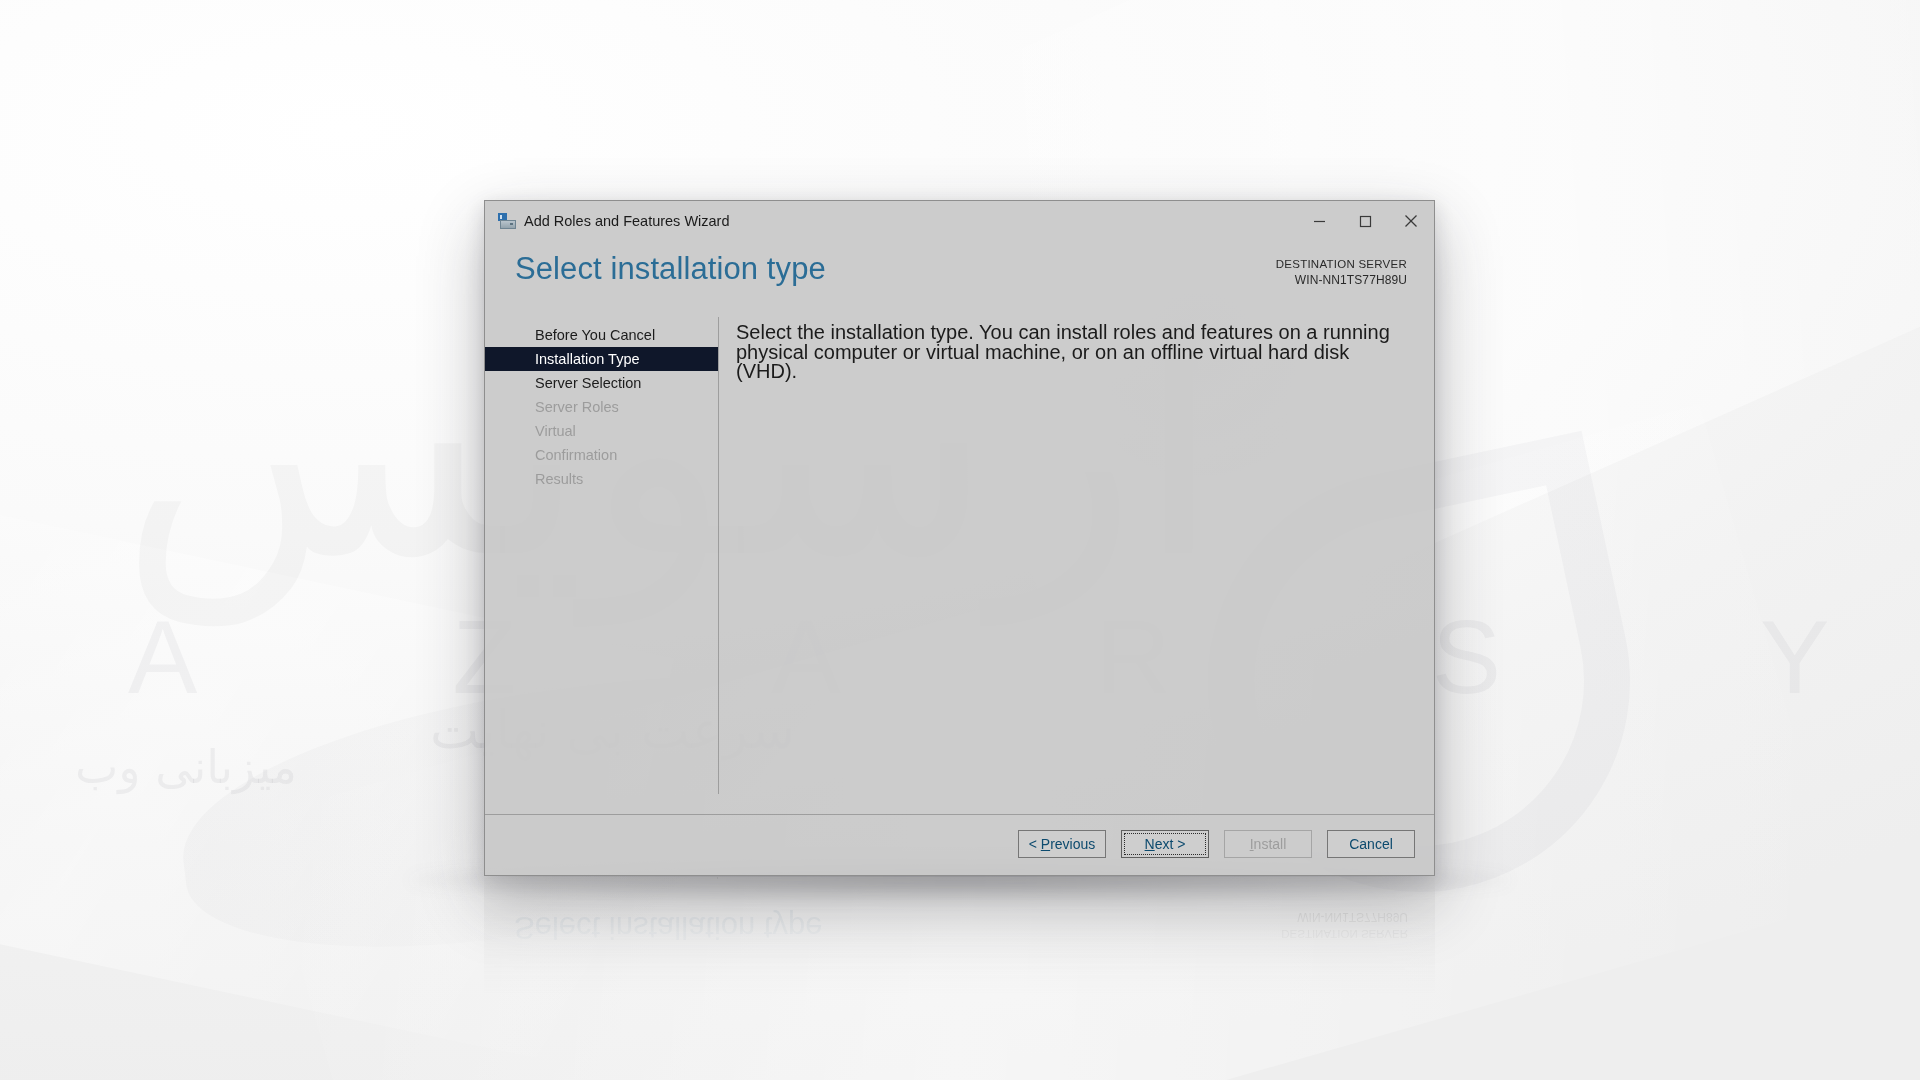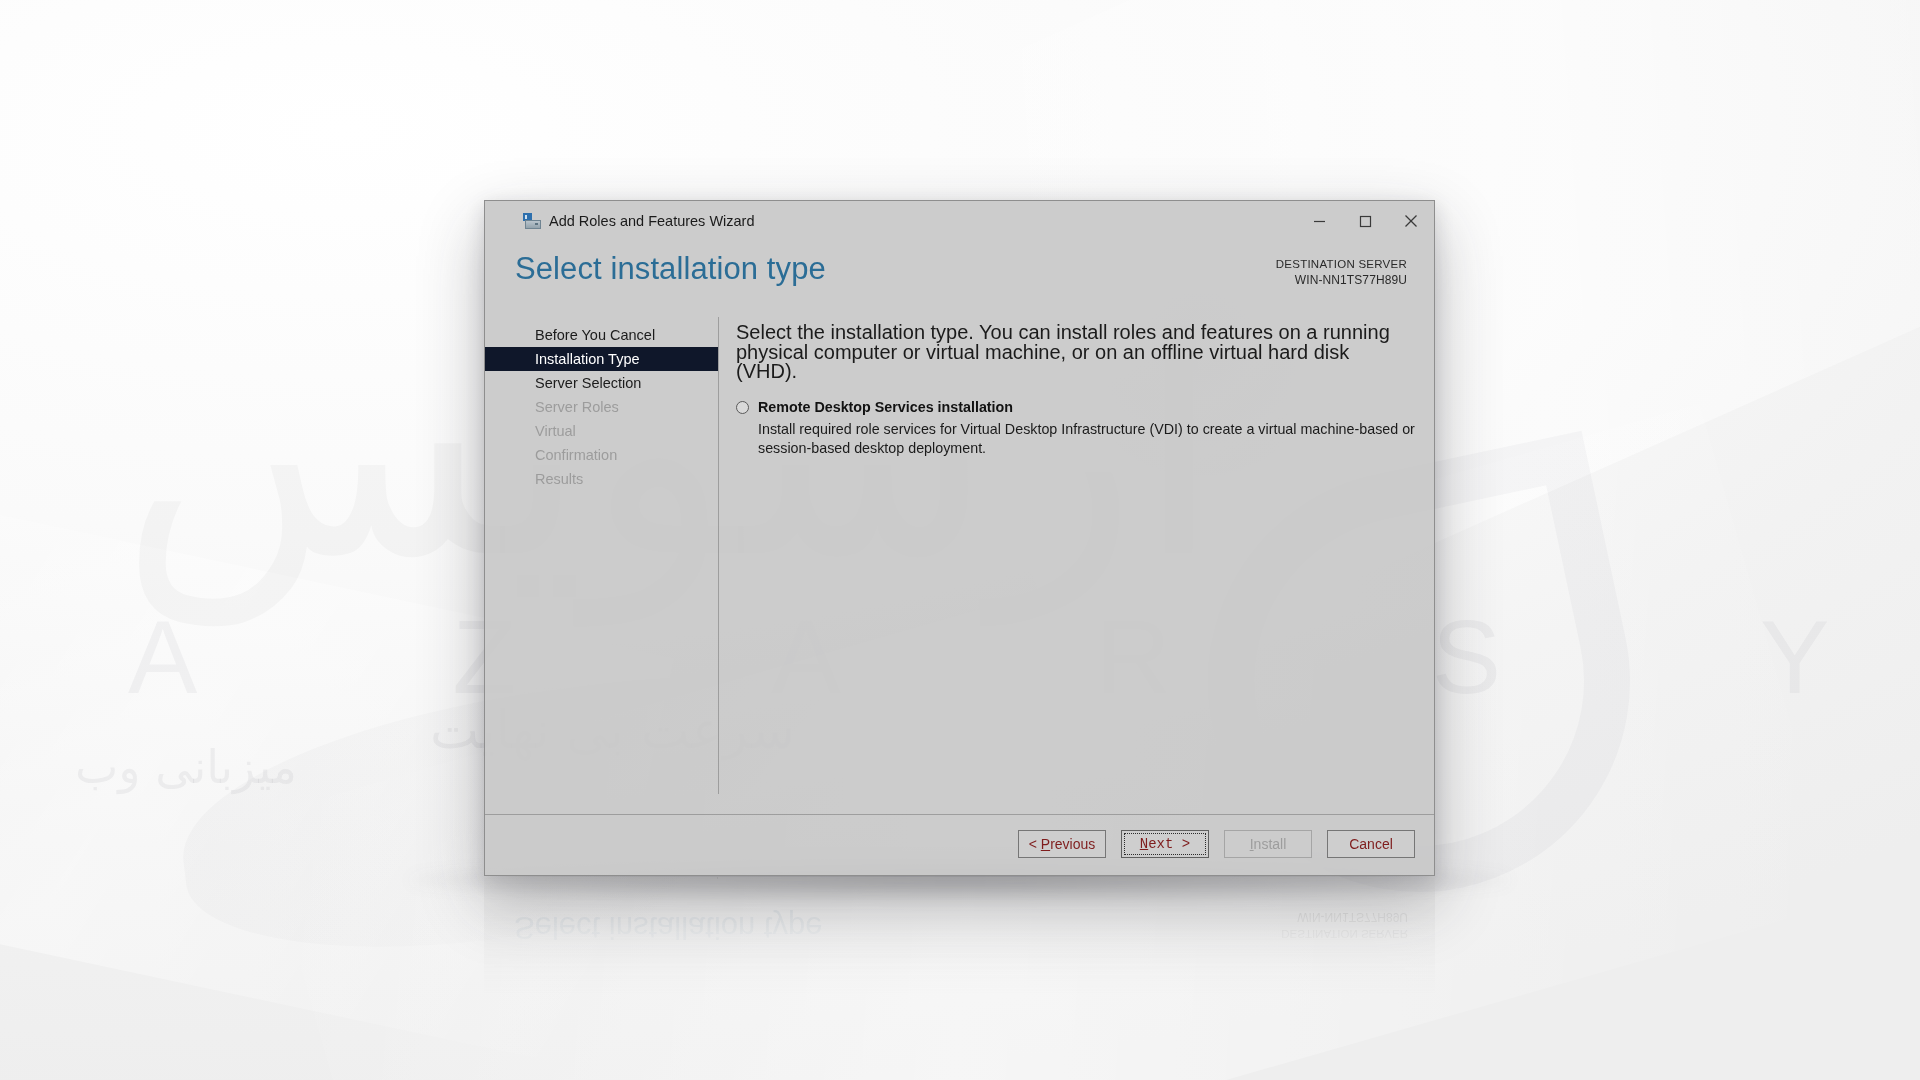--- a/index.html
+++ b/index.html
@@ -131,21 +131,20 @@
     box-sizing: border-box;
     overflow: hidden;
   }
 
   
   #title-bar {
     position: relative;
     height: 40px;
     display: flex;
     align-items: center;
-    padding-left: 25px;
   }
   #app-icon { margin-left: 13px; width: 18px; height: 17px; position: relative; flex: none; }
   #app-icon .rack-top {
     position: absolute; left: 0; top: 0; width: 9px; height: 8px;
     background: #2d6fad;
   }
   #app-icon .rack-top:after {
     content: ""; position: absolute; left: 2px; top: 2px; width: 2px; height: 4px; background: #cfe0ef;
   }
   #app-icon .rack-body {
@@ -314,32 +313,31 @@
     display: flex;
     gap: 15px;
   }
   .btn {
     width: 88px;
     height: 28px;
     background: rgba(206,206,206,0.95);
     border: 1px solid #767676;
     box-sizing: border-box;
     font-size: 14px;
-    color: #7f1d1d;
+    color: #0c4a6e;
     display: flex;
     align-items: center;
     justify-content: center;
     font-family: "Liberation Sans", sans-serif;
     white-space: nowrap;
   }
   .btn.focused {
     border: 1px solid #5f5f5f;
     outline: 1px dotted #2b2b2b;
     outline-offset: -4px;
-    font-family: Liberation Mono, monospace;
   }
   .btn.disabled {
     color: rgba(60,60,60,0.33);
     border-color: rgba(118,118,118,0.45);
     background: rgba(206,206,206,0.55);
   }
   .btn u { text-decoration: underline; }
 
   
   #reflection {
@@ -456,27 +454,20 @@
       <div class="nav-item disabled">Confirmation</div>
       <div class="nav-item disabled">Results</div>
     </div>
 
     <div id="content">
       <div id="intro-text">Select the installation type. You can install roles and features on a running physical computer or virtual machine, or on an offline virtual hard disk (VHD).</div>
 
       <div class="option-block">
       </div>
 
-      <div class="option-block">
-        <div class="option-head">
-          <span class="radio"></span>
-          <span class="option-title">Remote Desktop Services installation</span>
-        </div>
-        <div class="option-desc">Install required role services for Virtual Desktop Infrastructure (VDI) to create a virtual machine-based or session-based desktop deployment.</div>
-      </div>
     </div>
   </div>
 
   <div id="footer">
     <div id="footer-sep"></div>
     <div id="footer-btns">
       <div class="btn">
           <span>&lt;&nbsp;<u>P</u>revious</span>
         </div>
       <div class="btn focused">

